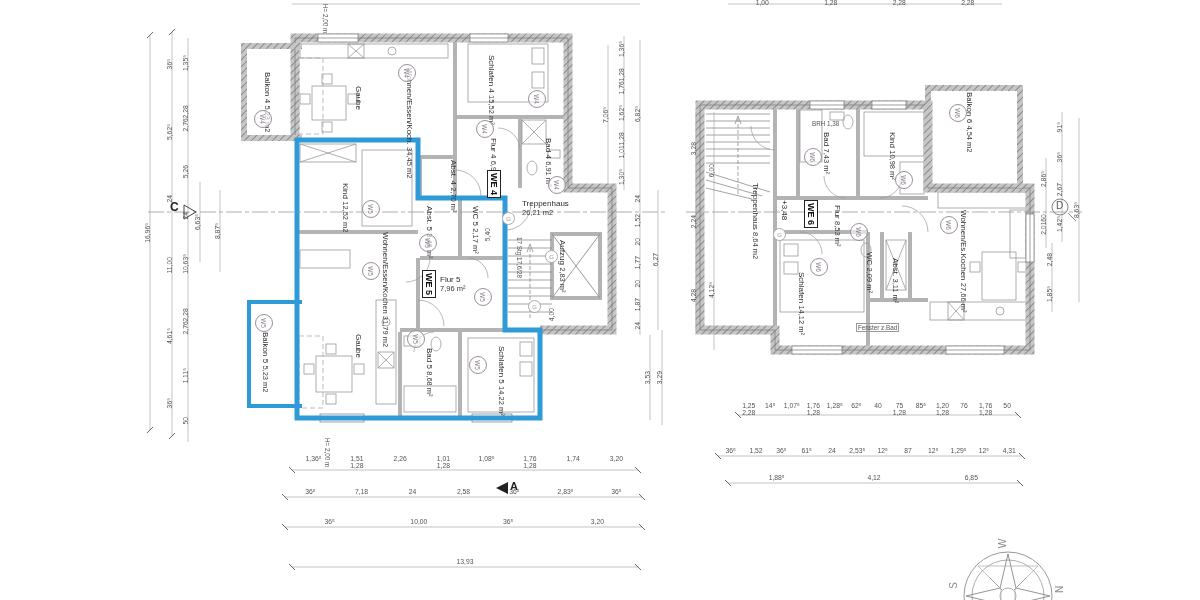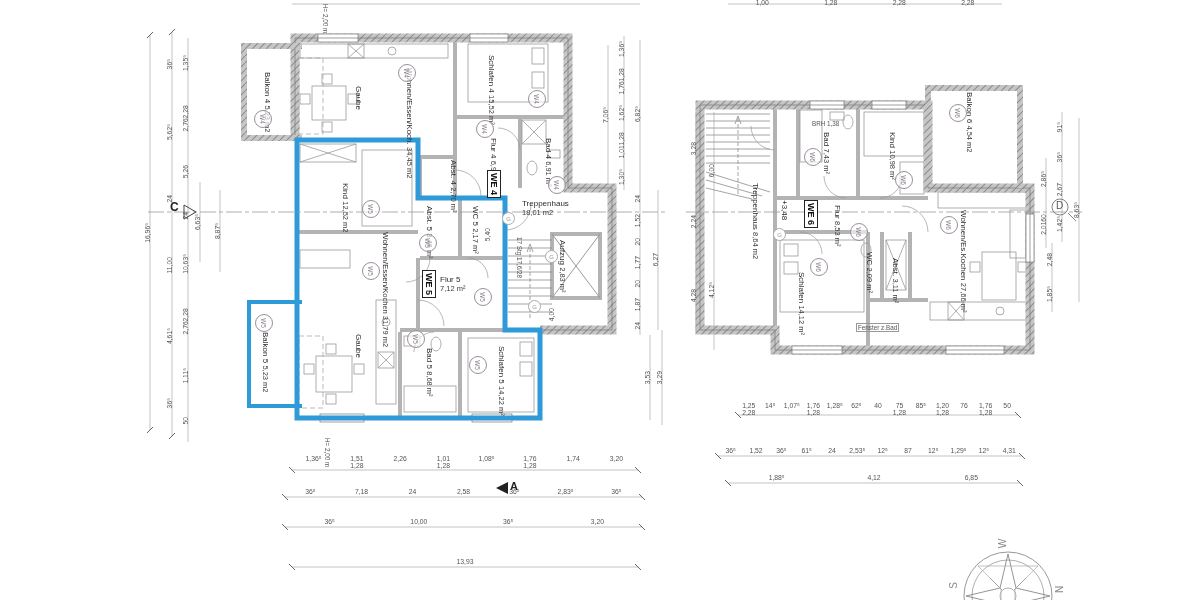--- a/index.html
+++ b/index.html
@@ -240,32 +240,32 @@
 
 <div class="room v" style="left:340px;top:183px;">
   <span>Kind</span> <span class="a">12,52 m2</span></div>
 <div class="room v" style="left:424px;top:206px;">
   <span>Abst. 5</span> <span class="a">3,46 m²</span></div>
 <div class="room v" style="left:470px;top:206px;">
   <span>WC 5</span> <span class="a">2,17 m²</span></div>
 <div class="room v" style="left:380px;top:232px;">
   <span>Wohnen/Essen/</span><span class="a">Kochen 31,79 m2</span></div>
 <div class="room" style="left:440px;top:276px;">
-  <span>Flur 5</span><br><span class="a">7,12 m²</span></div>
+  <span>Flur 5</span><br><span class="a">7,96 m²</span></div>
 <div class="room v" style="left:424px;top:348px;">
   <span>Bad 5</span> <span class="a">8,68 m²</span></div>
 <div class="room v" style="left:496px;top:346px;">
   <span>Schlafen 5</span> <span class="a">14,22 m²</span></div>
 <div class="room v" style="left:260px;top:332px;">
   <span>Balkon 5</span> <span class="a">5,23 m2</span></div>
 <div class="room v" style="left:353px;top:334px;">
   <span>Gaube</span></div>
 
 <div class="room" style="left:522px;top:200px;width:78px;">
-  <span>Treppenhaus</span><br><span class="a">18,01 m2</span></div>
+  <span>Treppenhaus</span><br><span class="a">26,21 m2</span></div>
 <div class="room v" style="left:557px;top:240px;">
   <span>Aufzug</span> <span class="a">2,83 m²</span></div>
 <div class="dimcol" style="left:484px;top:215px;height:40px;">
       <div class="seg">5,40</div>
     </div>
 <div class="dimcol" style="left:548px;top:298px;height:34px;">
       <div class="seg">4,00</div>
     </div>
 <div class="note v" style="left:516px;top:237px;">17 Stg 17,6/28</div>
 

